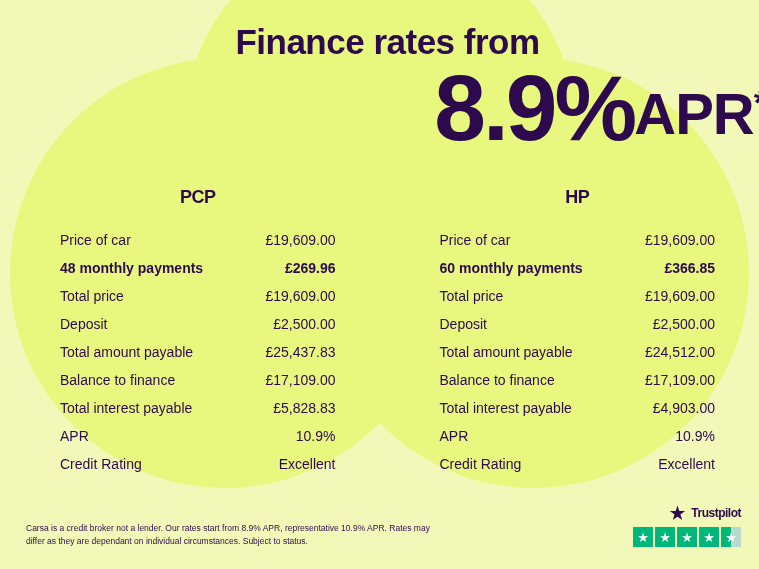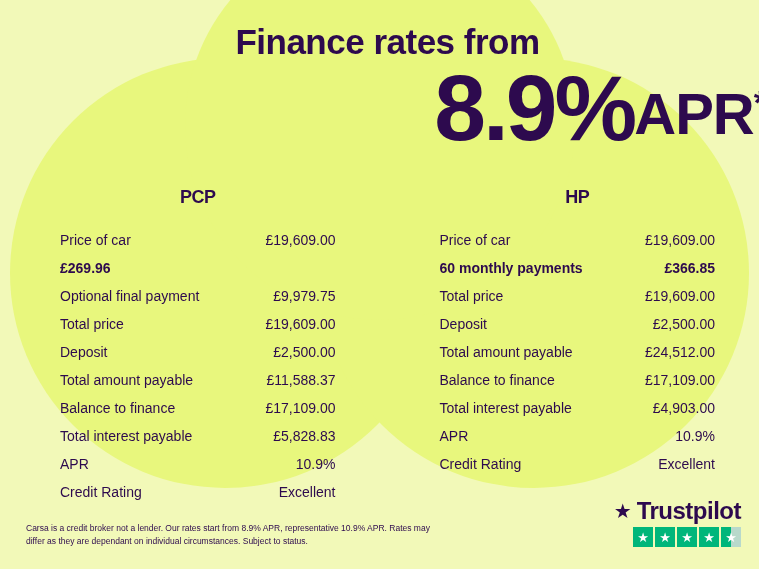--- a/index.html
+++ b/index.html
@@ -146,21 +146,21 @@
     align-items: center;
     justify-content: flex-end;
     gap: 5px;
   }
   .tp-star {
     font-size: 20px;
     color: #2d0a4e;
     line-height: 1;
   }
   .tp-name {
-    font-size: 24px;
+    font-size: 12px;
     font-weight: bold;
     letter-spacing: -0.5px;
     color: #2d0a4e;
     line-height: 1;
   }
   .tp-stars {
     display: flex;
     gap: 2px;
     margin-top: 4px;
     justify-content: flex-end;
@@ -200,37 +200,34 @@
   <div class="columns">
 
     <div class="col">
       <div class="col-title">PCP</div>
       <div class="rows">
         <div class="row">
           <span class="label">Price of car</span>
           <span class="value">£19,609.00</span>
         </div>
         <div class="row bold">
+          <span class="label">48 monthly payments</span>
           <span class="value">£269.96</span>
-        </div>
-        <div class="row">
-          <span class="label">Optional final payment</span>
-          <span class="value">£9,979.75</span>
         </div>
         <div class="row">
           <span class="label">Total price</span>
           <span class="value">£19,609.00</span>
         </div>
         <div class="row">
           <span class="label">Deposit</span>
           <span class="value">£2,500.00</span>
         </div>
         <div class="row">
           <span class="label">Total amount payable</span>
-          <span class="value">£11,588.37</span>
+          <span class="value">£25,437.83</span>
         </div>
         <div class="row">
           <span class="label">Balance to finance</span>
           <span class="value">£17,109.00</span>
         </div>
         <div class="row">
           <span class="label">Total interest payable</span>
           <span class="value">£5,828.83</span>
         </div>
         <div class="row">

